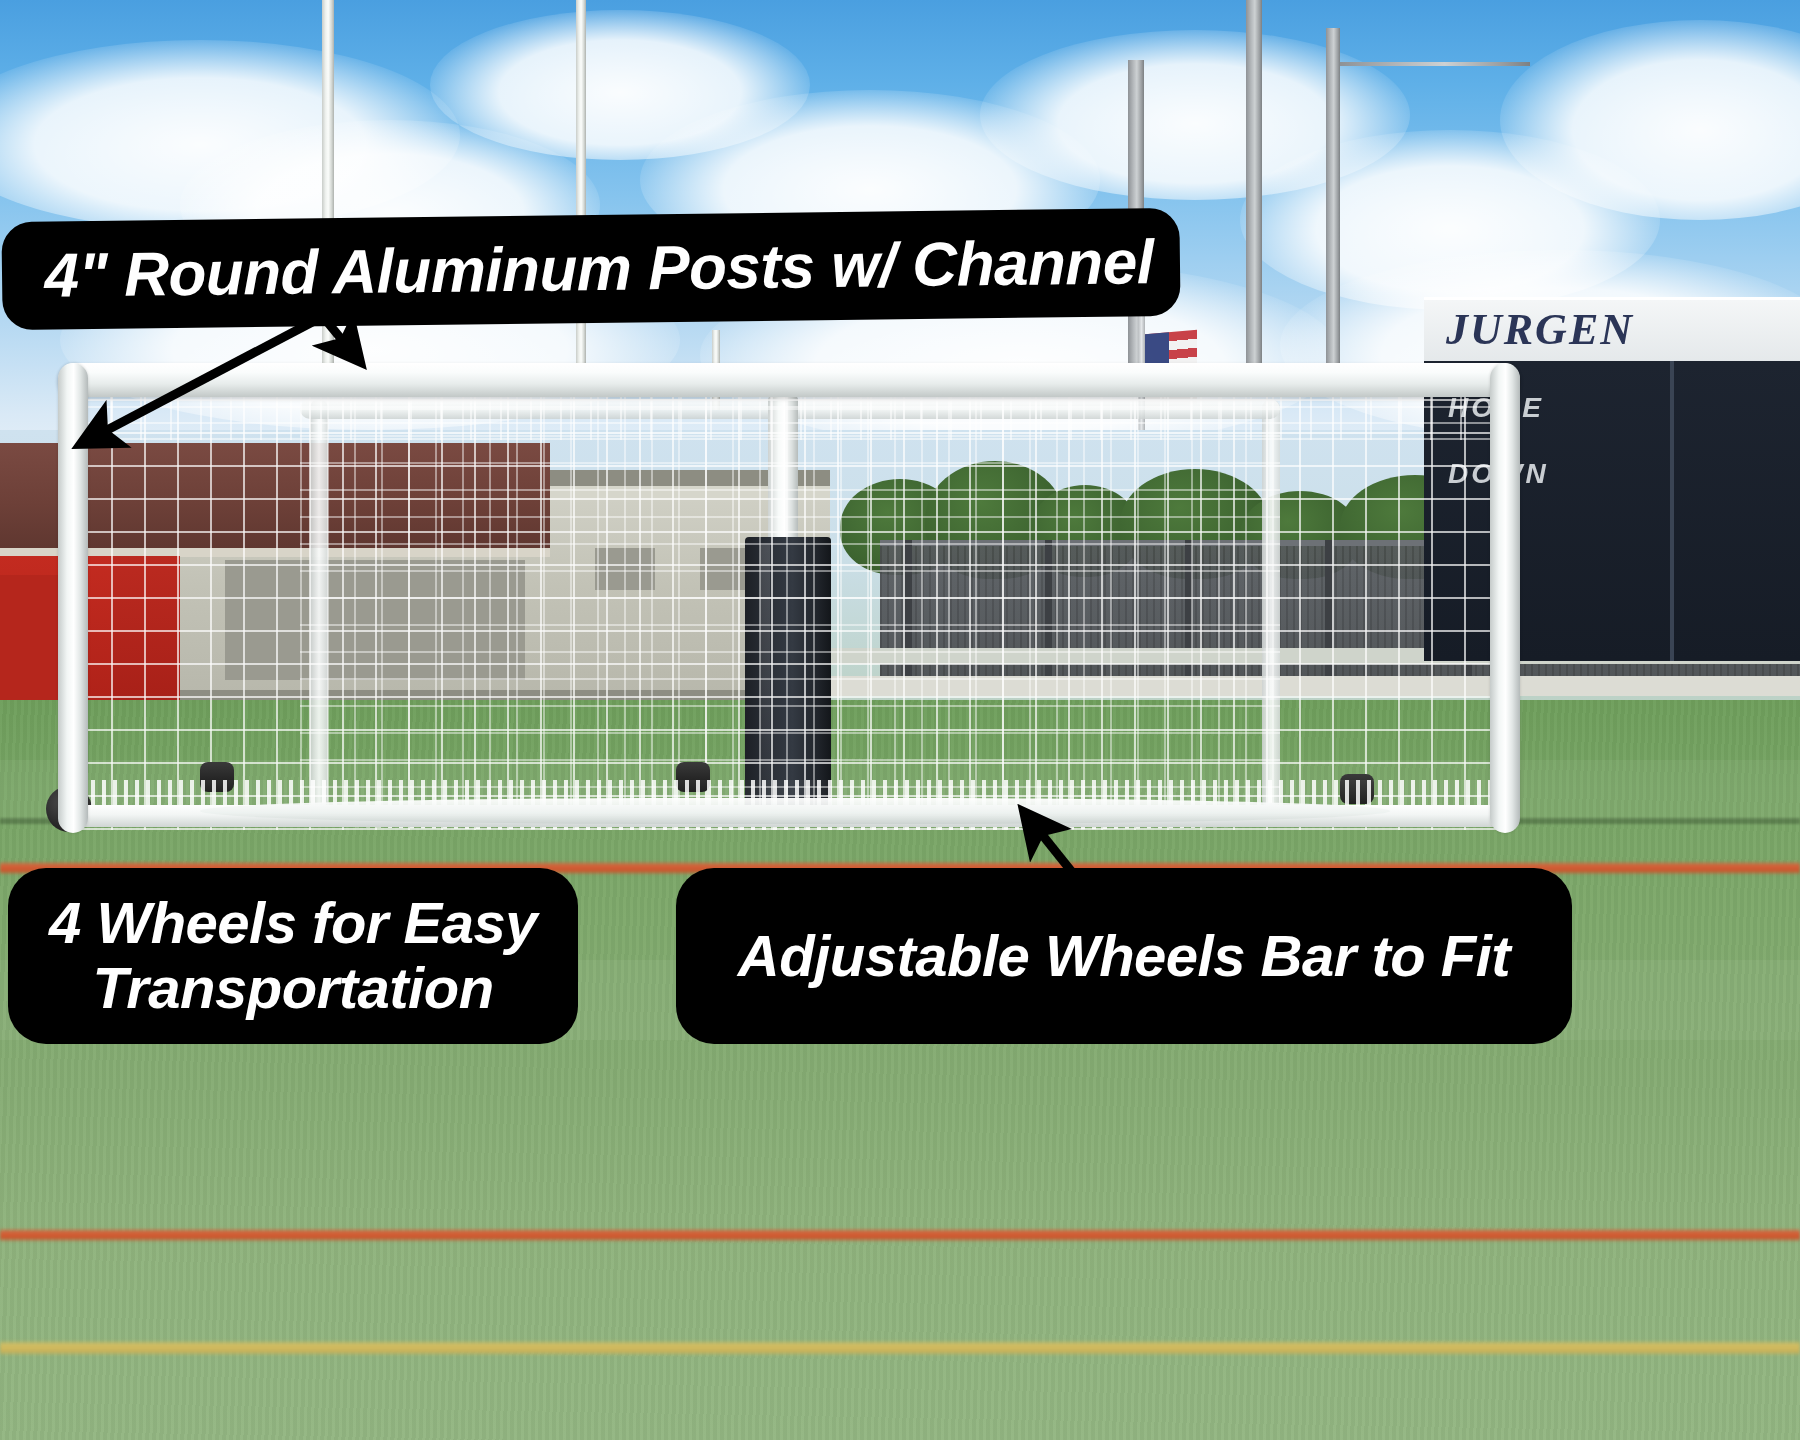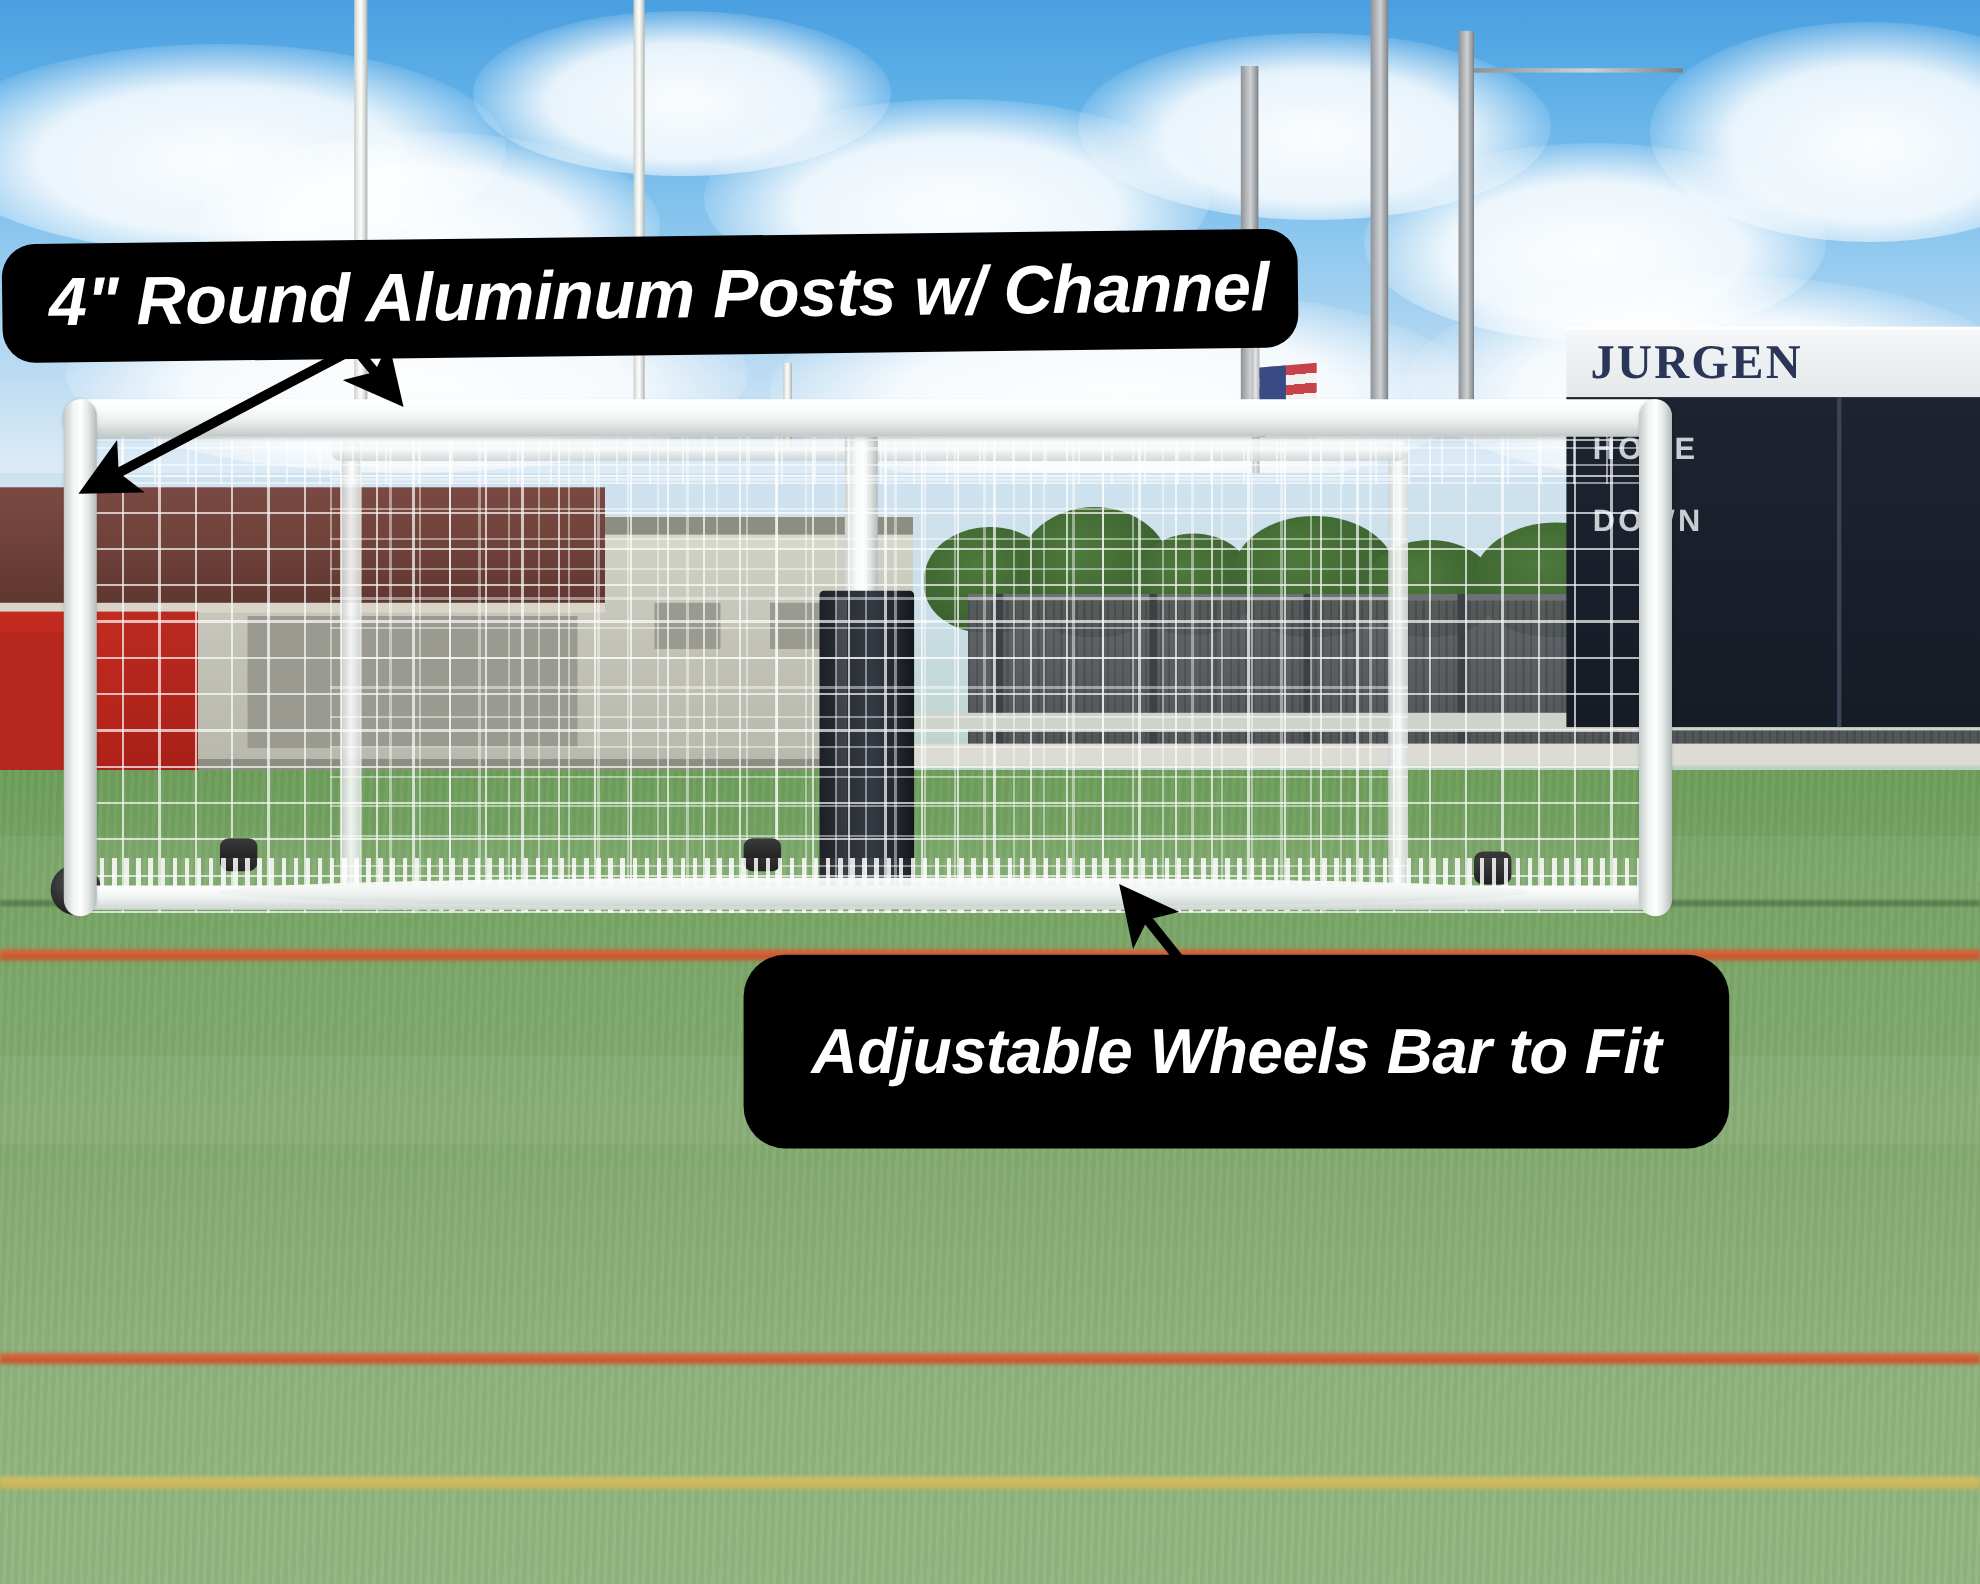--- a/index.html
+++ b/index.html
@@ -16,20 +16,21 @@
     height: 1440px;
     overflow: hidden;
     background: #6f9e5f;
   }
 
   
   .photo {
     position: absolute;
     inset: 0;
     overflow: hidden;
+    font-style: italic;
   }
 
   
   .sky {
     position: absolute;
     left: 0; top: 0; width: 1800px; height: 470px;
     background:
       linear-gradient(180deg,
         #4a9fe0 0%,
         #5fb0e8 18%,
@@ -526,18 +527,22 @@
 
     <path d="M320,318 L92,438" stroke="#000" stroke-width="9" fill="none" marker-end="url(#ah)"></path>
 
     <path d="M1128,942 L1032,822" stroke="#000" stroke-width="9" fill="none" marker-end="url(#ah)"></path>
   </svg>
 
   <div id="callout-posts" class="callout">
     <span>4" Round Aluminum Posts w/ Channel</span>
   </div>
 
+  <div id="callout-wheels" class="callout">
+    <span>4 Wheels for Easy</span>
+    <span>Transportation</span>
+  </div>
 
   <div id="callout-groundbar" class="callout">
     <span>Adjustable Wheels Bar to Fit</span>
   </div>
 
 </div>
 
 </body></html>

